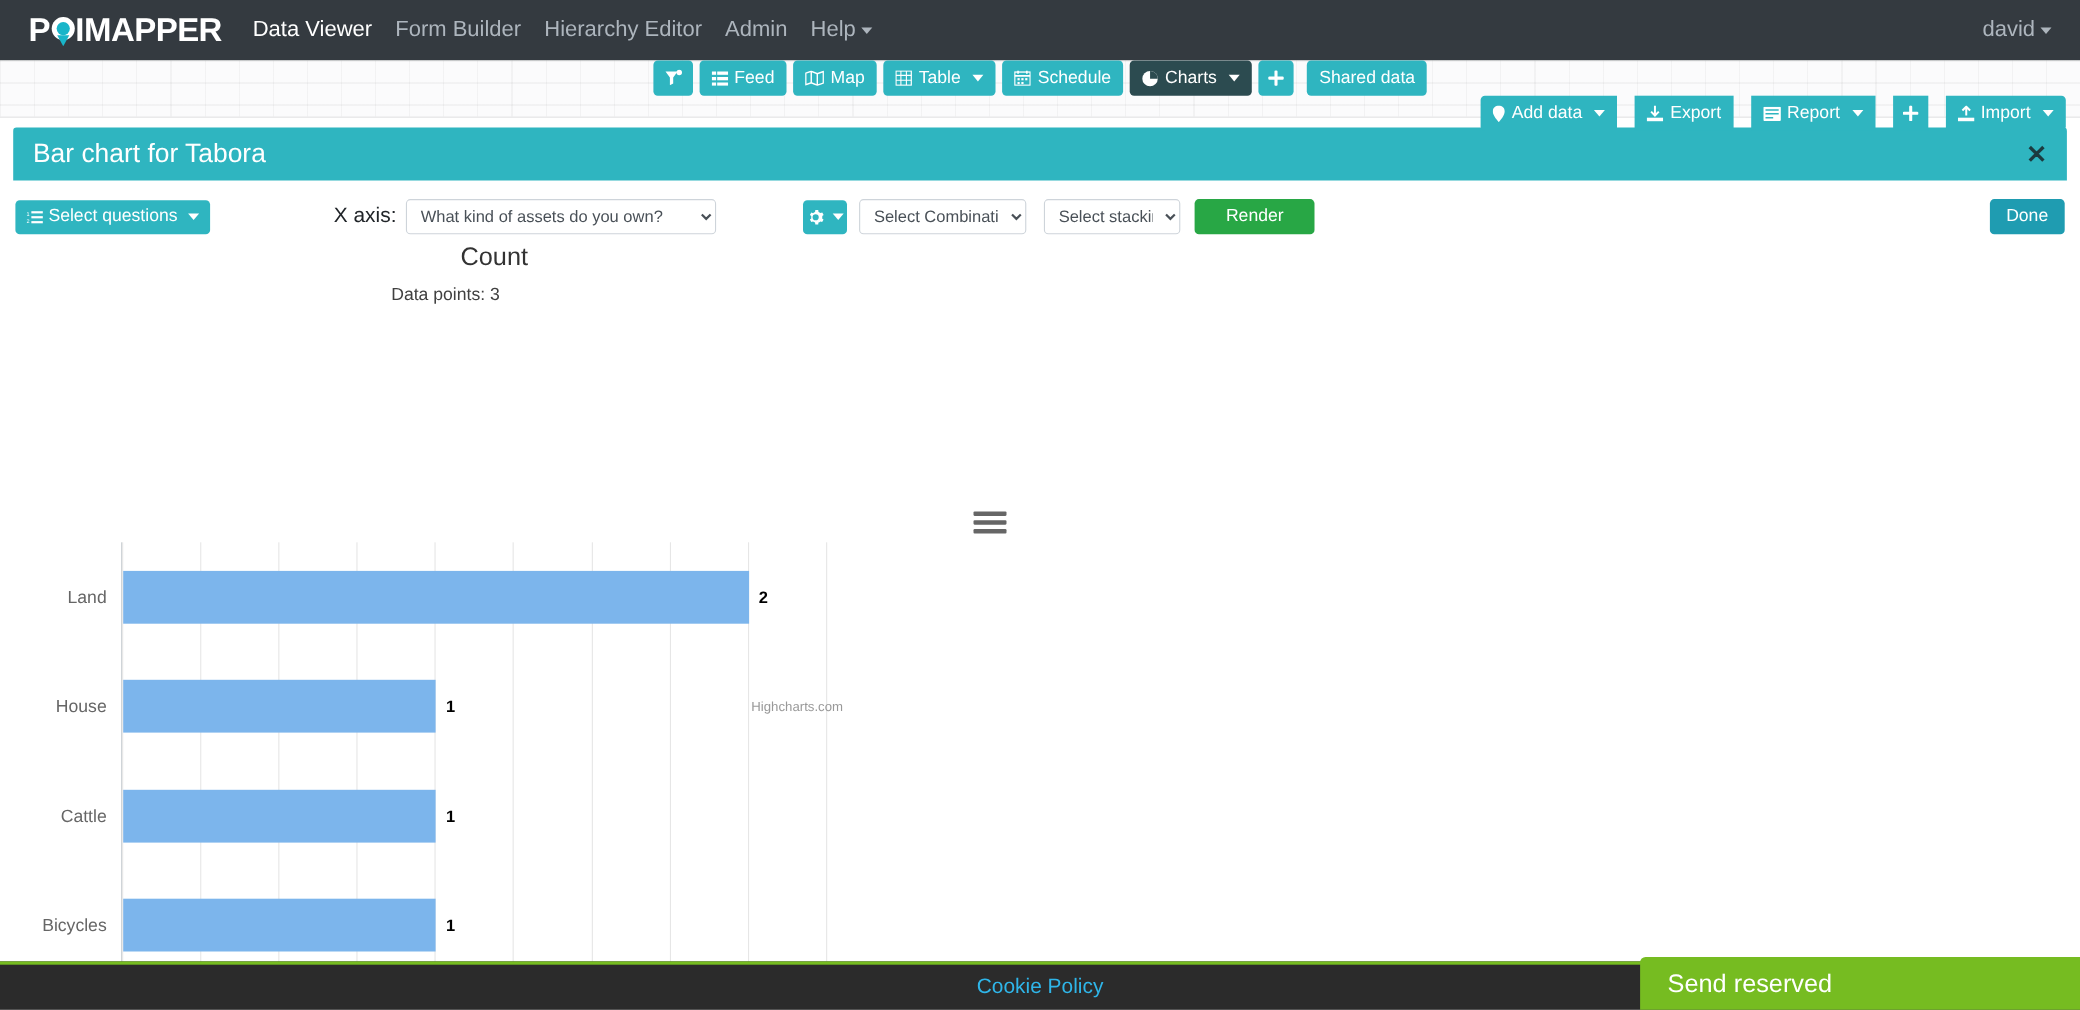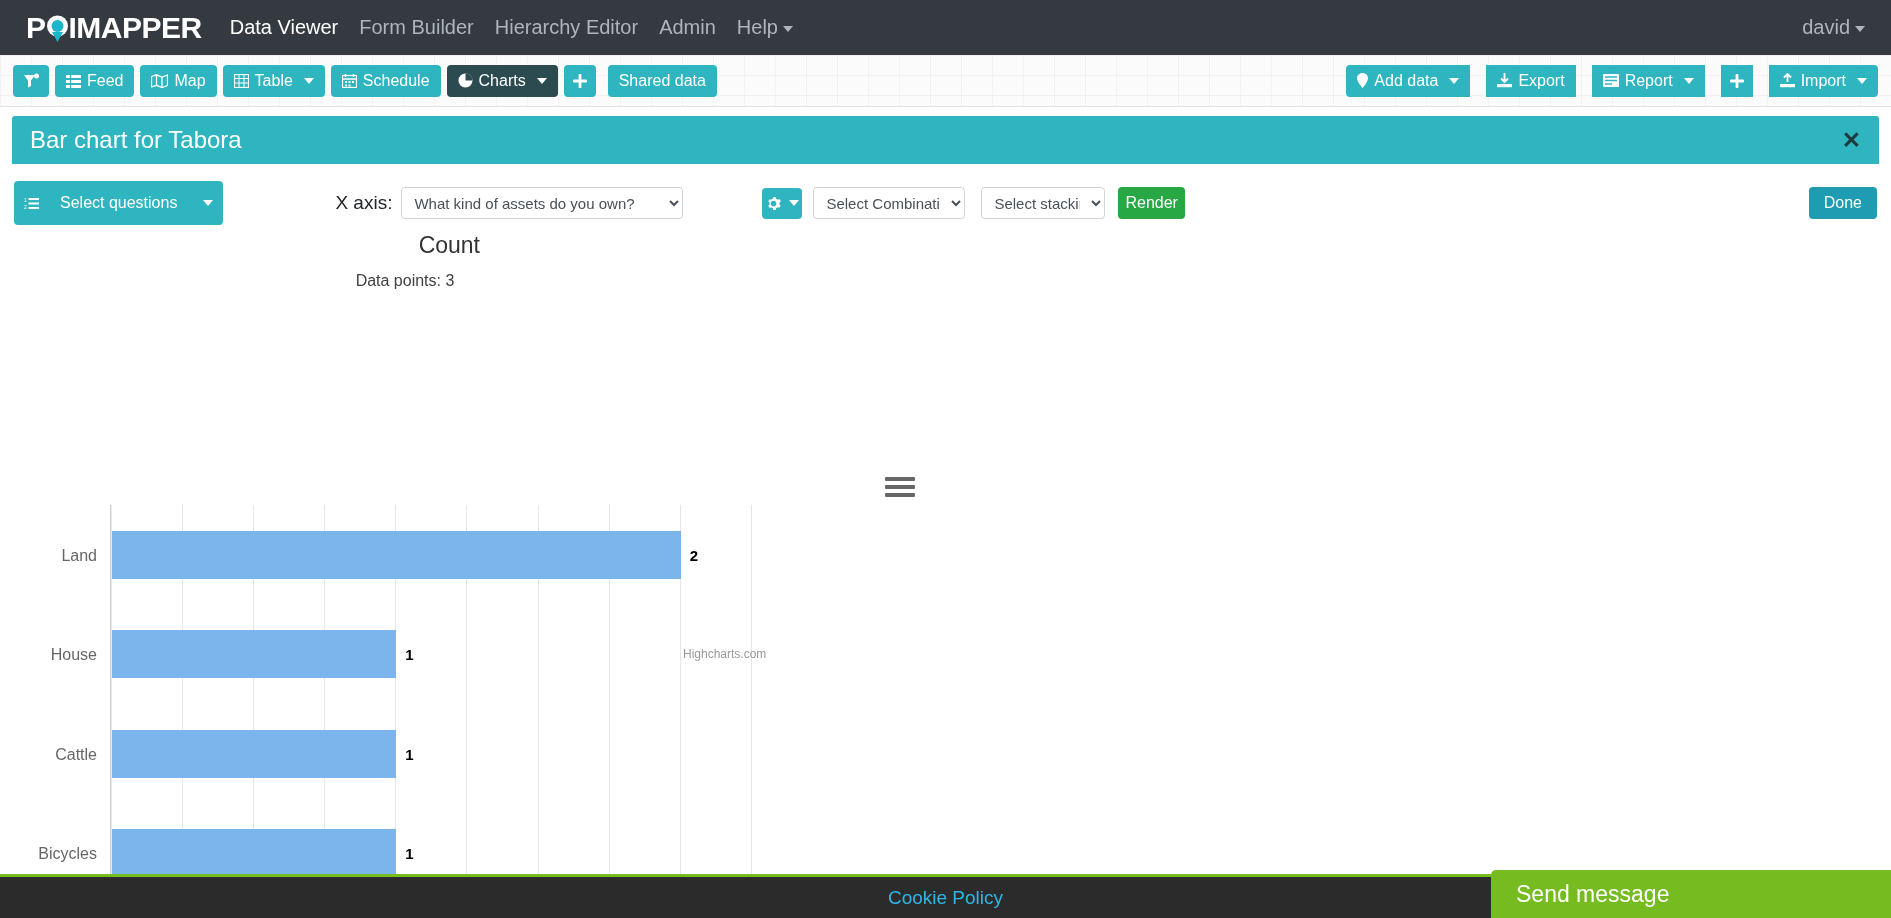--- a/index.html
+++ b/index.html
@@ -62,20 +62,21 @@
   .toolbar {
     height: 52px;
     background:
       repeating-linear-gradient(to right, rgba(0,0,0,0.035) 0 1px, transparent 1px 31px),
       repeating-linear-gradient(to bottom, rgba(0,0,0,0.035) 0 1px, transparent 1px 20px),
       #fbfbfc;
     display: flex;
     align-items: center;
     padding: 0 13px;
     border-bottom: 1px solid #e3e3e3;
+    flex-direction: column;
   }
   .btn {
     background: #2fb5c0;
     color: #fff;
     border: none;
     border-radius: 4px;
     font-size: 16px;
     height: 32px;
     padding: 0 11px;
     display: inline-flex;
@@ -113,22 +114,22 @@
 
   
   .controls {
     display: flex;
     align-items: center;
     padding: 17px 14px 0 14px;
     gap: 0;
   }
   .sel-q {
     background: #2fb5c0; color: #fff; border: none;
-    border-radius: 4px; height: 44px; padding: 0 10px;
-    font-size: 16px; display: inline-flex; align-items: center; gap: 21px;
+    border-radius: 4px; height: 31px; padding: 0 10px;
+    font-size: 16px; display: inline-flex; align-items: center; gap: 5px;
     cursor: pointer; font-family: "Liberation Sans", sans-serif;
   }
   .xaxis-label {
     font-size: 19px; color: #212529; margin-left: 112px; margin-right: 9px;
     white-space: nowrap;
   }
   select.ctl {
     height: 32px; border: 1px solid #ced4da; border-radius: 4px;
     background: #fff; font-size: 15px; color: #495057;
     padding: 0 8px; font-family: "Liberation Sans", sans-serif;
@@ -138,21 +139,21 @@
   .gear-btn {
     background: #2fb5c0; color: #fff; border: none; border-radius: 4px;
     height: 31px; width: 40px; margin-left: 79px; margin-right: 11px;
     display: inline-flex; align-items: center; justify-content: center;
     gap: 3px; cursor: pointer;
   }
   select.combo { width: 152px; margin-right: 16px; }
   select.stack { width: 124px; margin-right: 13px; }
   .render-btn {
     background: #28a745; color: #fff; border: none; border-radius: 4px;
-    height: 32px; padding: 0 7px; font-size: 16px; cursor: pointer;
+    height: 32px; padding: 0 28px; font-size: 16px; cursor: pointer;
     font-family: "Liberation Sans", sans-serif;
   }
   .done-btn {
     margin-left: auto; background: #1f9cb1; color: #fff; border: none;
     border-radius: 4px; height: 32px; padding: 0 15px; font-size: 16px;
     cursor: pointer; font-family: "Liberation Sans", sans-serif;
   }
 
   
   .chart-wrap { position: relative; width: 1891px; height: 540px; }
@@ -494,14 +495,14 @@
       <div class="cat-label" style="top: 340.25px;">Bicycles</div>
     </div>
   <div class="credit">Highcharts.com</div>
 </div>
 
 <div class="footer">
     <a>Cookie Policy</a>
 </div>
 
 <div class="send-msg">
-  <span>Send message</span>
+  <span>Send reserved</span>
 </div>
 
 </body></html>

